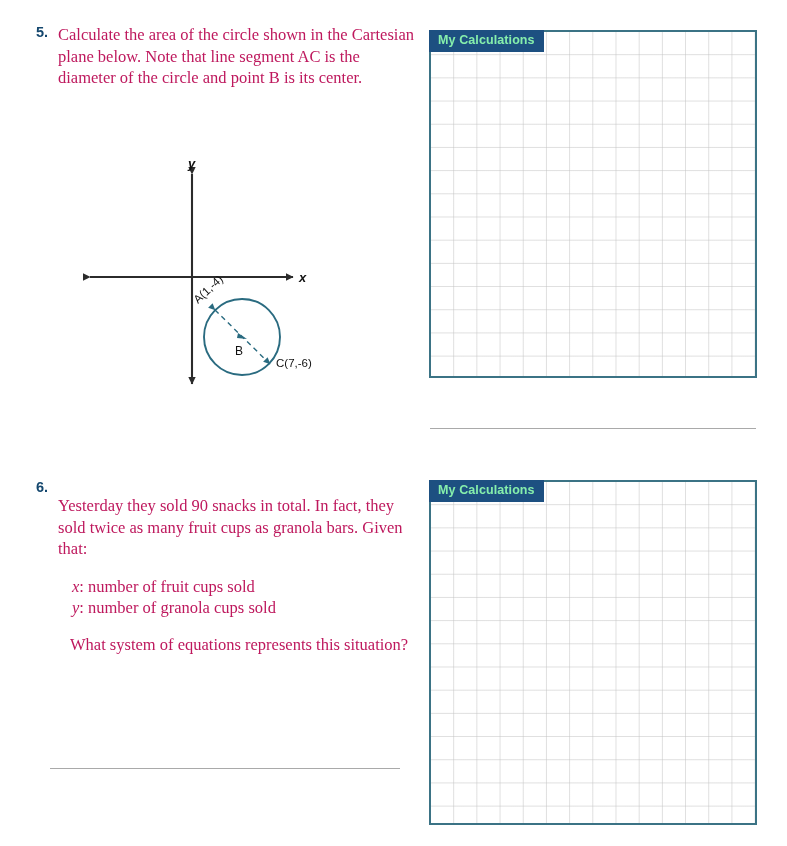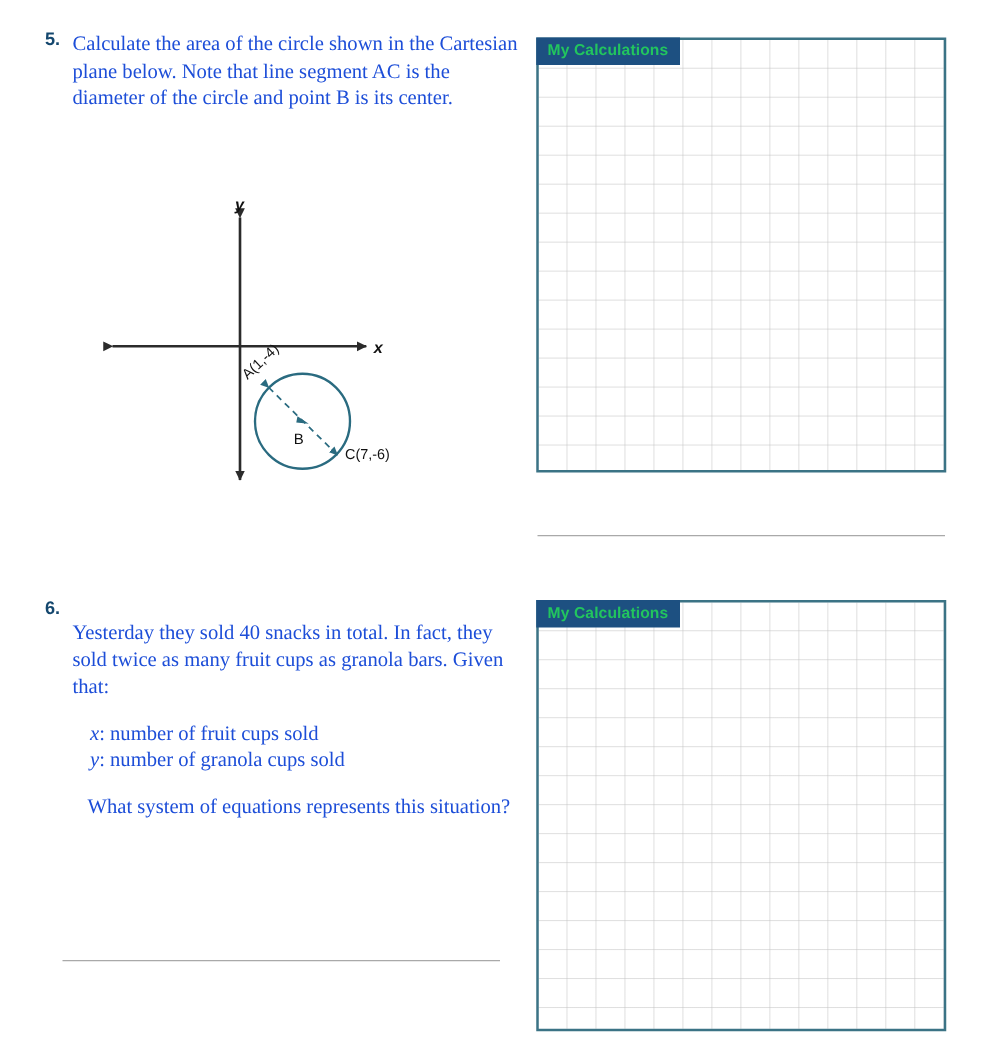--- a/index.html
+++ b/index.html
@@ -34,21 +34,21 @@
   .q-body {
     position: absolute;
     left: 44px;
     top: 0;
     width: 360px;
   }
   .q-text {
     font-size: 16.5px;
     line-height: 21.5px;
     margin: 0 0 12px 0;
-    color: #1d4ed8;
+    color: #be185d;
   }
   .q-indent {
     padding-left: 14px;
   }
   .sub { font-size: 0.72em; vertical-align: -0.28em; }
   .sup { font-size: 0.72em; vertical-align: 0.42em; }
   .ital { font-style: italic; }
 
   
   .figure {
@@ -66,21 +66,21 @@
       linear-gradient(to right, rgba(196,196,196,0.55) 1px, transparent 1px),
       linear-gradient(to bottom, rgba(196,196,196,0.55) 1px, transparent 1px);
     background-size: 23.2px 23.2px;
     background-position: -1px -1px;
   }
   .calc-banner {
     position: absolute;
     left: -2px;
     top: -2px;
     background: #1d5081;
-    color: #22c55e;
+    color: #86efac;
     font-family: "Liberation Sans", sans-serif;
     font-weight: bold;
     font-size: 12.5px;
     letter-spacing: 0.1px;
     padding: 4px 9px 5px 9px;
     white-space: nowrap;
     line-height: 1;
   }
 
   
@@ -143,21 +143,21 @@
 </div>
 
 <div class="answer-line" style="left:430px; top:428px; width:326px;"></div>
 
 <div class="question" style="left:14px; top:479px; width:410px;">
 
   <div class="q-num">6.</div>
 
   <div class="q-body">
 
-    <p class="q-text" style="margin-top:16px;">Yesterday they sold 40 snacks in total. In fact, they sold twice as many fruit cups as granola bars. Given that:</p>
+    <p class="q-text" style="margin-top:16px;">Yesterday they sold 90 snacks in total. In fact, they sold twice as many fruit cups as granola bars. Given that:</p>
 
     <p class="q-text q-indent" style="margin-top:16px; line-height:21px;">
       <span class="ital">x</span><span>: number of fruit cups sold</span><br>
       <span class="ital">y</span><span>: number of granola cups sold</span>
     </p>
 
     <p class="q-text" style="margin-top:16px;margin-left:12px;">What system of equations represents this situation?</p>
   </div>
 </div>
 

